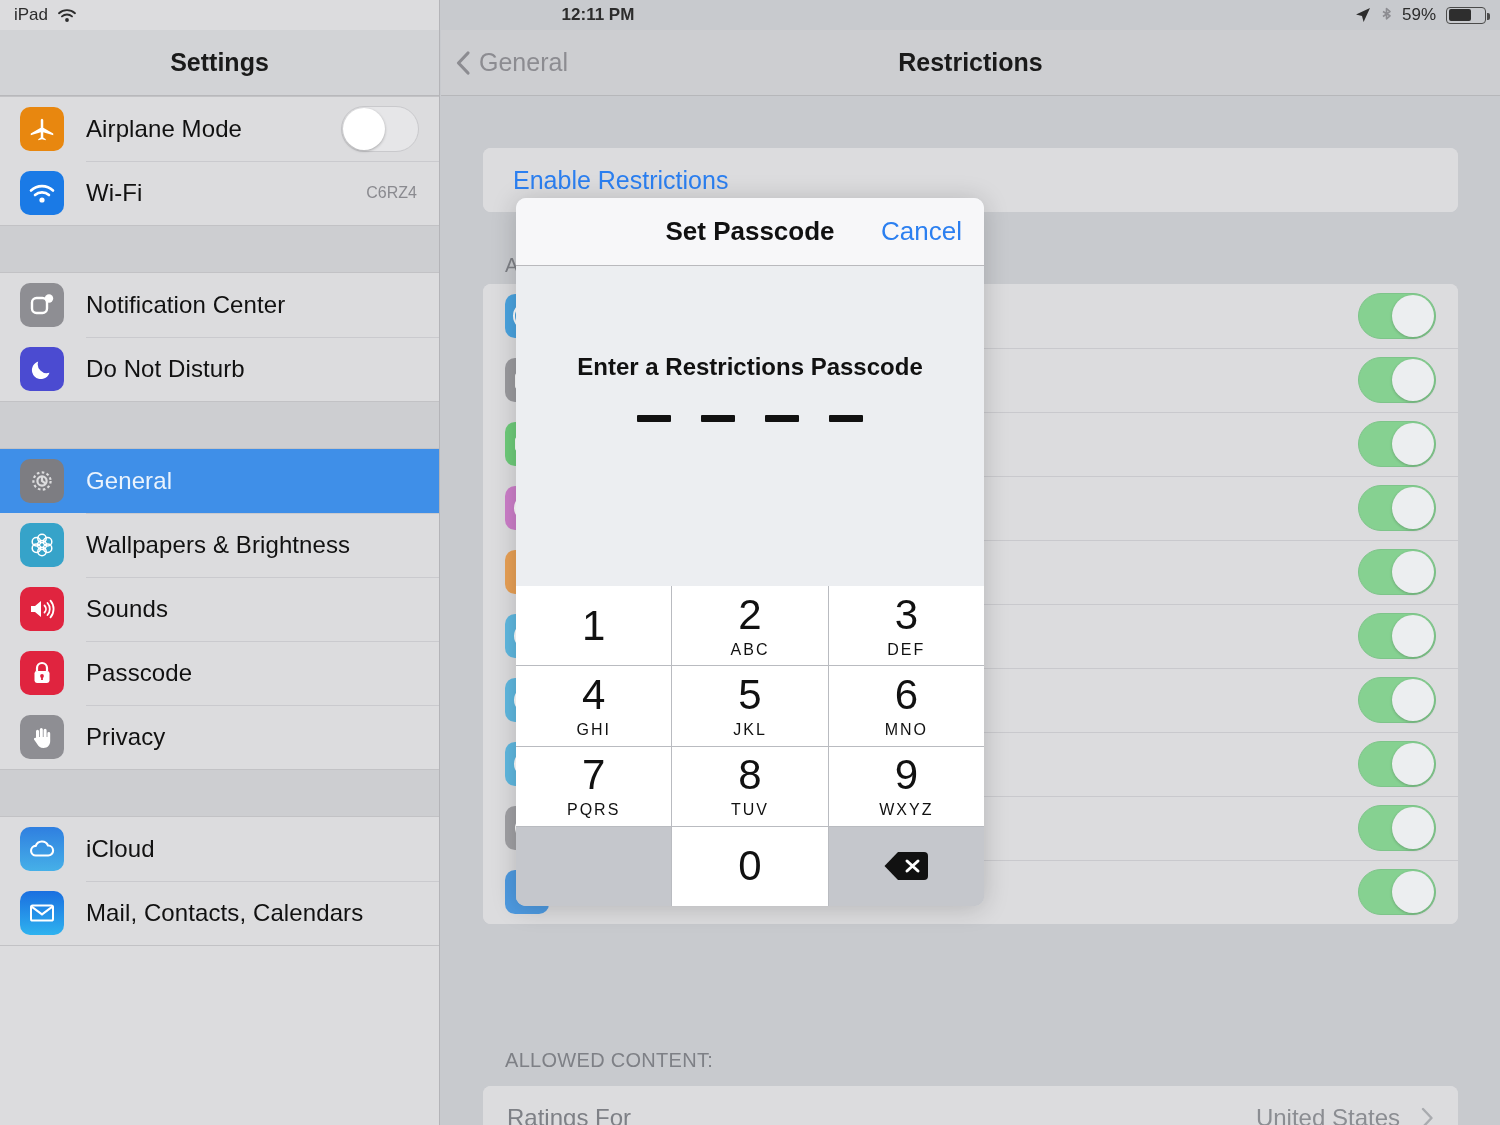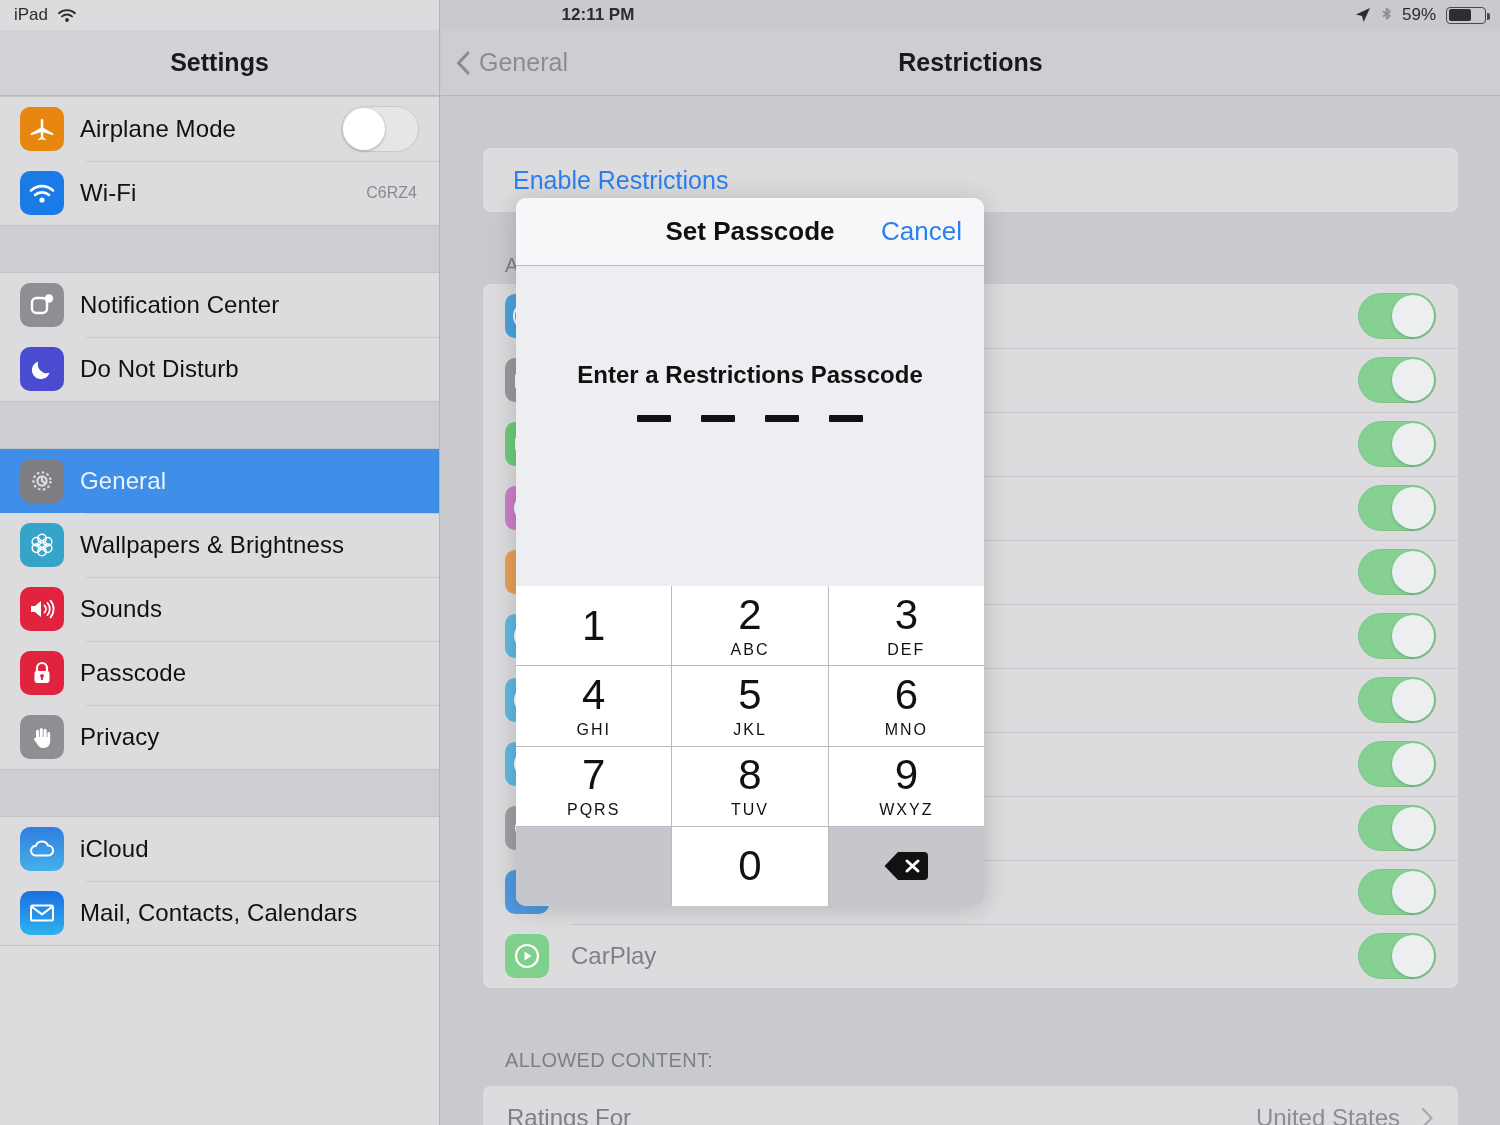--- a/index.html
+++ b/index.html
@@ -63,21 +63,21 @@
     content:""; position:absolute; left:86px; right:0; top:0; height:1px; background:#cacace;
   }
   .row.selected { background: #3f8fe8; }
   .row.selected .row-label { color: #eaf3fd; }
 
   .ico {
     width: 44px; height: 44px; border-radius: 10px;
     display: flex; align-items: center; justify-content: center;
     flex: 0 0 44px; overflow: hidden;
   }
-  .row-label { margin-left: 16px; font-size: 24px; color: #111; letter-spacing: .1px; }
+  .row-label { margin-left: 22px; font-size: 24px; color: #111; letter-spacing: .1px; }
   .row-value { position: absolute; right: 22px; font-size: 16px; color: #8a8a8f; }
 
   
   .toggle-off {
     position:absolute; right:20px; width:78px; height:46px; border-radius:23px;
     background:#e6e6e8; border:1px solid #c9c9cc;
   }
   .toggle-off .knob {
     position:absolute; left:1px; top:1px; width:42px; height:42px; border-radius:50%;
     background:#fff; box-shadow:0 1px 3px rgba(0,0,0,.28);
@@ -147,21 +147,21 @@
     border-bottom: 1px solid #b9b9bd;
     display:flex; align-items:center; justify-content:center;
   }
   .modal-title { font-size: 26px; font-weight: bold; color: #111; }
   .modal-cancel { position:absolute; right: 22px; font-size: 26px; color:#2b7ff0; }
 
   .modal-content {
     position:absolute; top:69px; left:0; right:0; height: 518px; background:#eceef1;
   }
   .prompt {
-    position:absolute; top: 94px; width:100%; text-align:center;
+    position:absolute; top: 86px; width:100%; text-align:center;
     font-size: 24px; font-weight: bold; color:#111;
   }
   .dashes {
     position:absolute; top: 148px; width:100%;
     display:flex; justify-content:center; gap: 30px;
   }
   .dash { width: 34px; height: 7px; background:#111; border-radius:1px; }
 
   
   .keypad {
@@ -465,32 +465,20 @@
               <g fill="none" stroke="#fff" stroke-width="2" stroke-linecap="round">
                 <path d="M9 22a8.5 8.5 0 0 1 0-12"></path>
                   <path d="M12.6 19.2a4.2 4.2 0 0 1 0-6.4"></path>
                 <path d="M21 22a8.5 8.5 0 0 0 0-12"></path>
                   <path d="M17.4 19.2a4.2 4.2 0 0 0 0-6.4"></path>
               </g>
               <circle cx="15" cy="16" r="2" fill="#fff"></circle>
             </svg>
           </div>
           <div class="mrow-label">AirDrop</div>
-          <div class="toggle-on">
-              <div class="knob"></div>
-            </div>
-        </div>
-        <div class="mrow">
-          <div class="ico" style="background:#7fd08d">
-            <svg width="32" height="32" viewBox="0 0 32 32">
-                <circle cx="16" cy="16" r="11" fill="none" stroke="#fff" stroke-width="2.2"></circle>
-                <path fill="#fff" d="M13.5 11.5l7 4.5-7 4.5z"></path>
-              </svg>
-          </div>
-          <div class="mrow-label">CarPlay</div>
           <div class="toggle-on">
               <div class="knob"></div>
             </div>
         </div>
       </div>
 
       <div class="section-cap" style="top:953px;">ALLOWED CONTENT:</div>
 
       <div class="card" style="top:990px;">
         <div class="mrow" style="padding-left:24px;">

